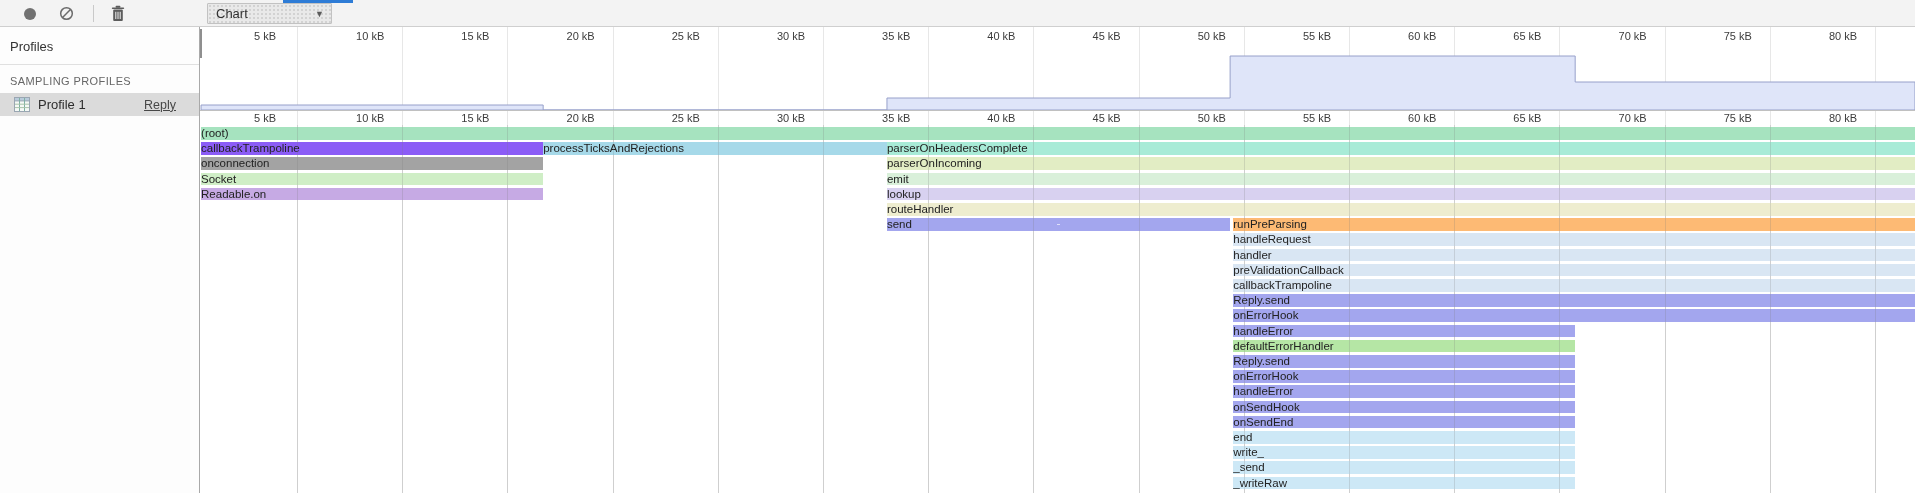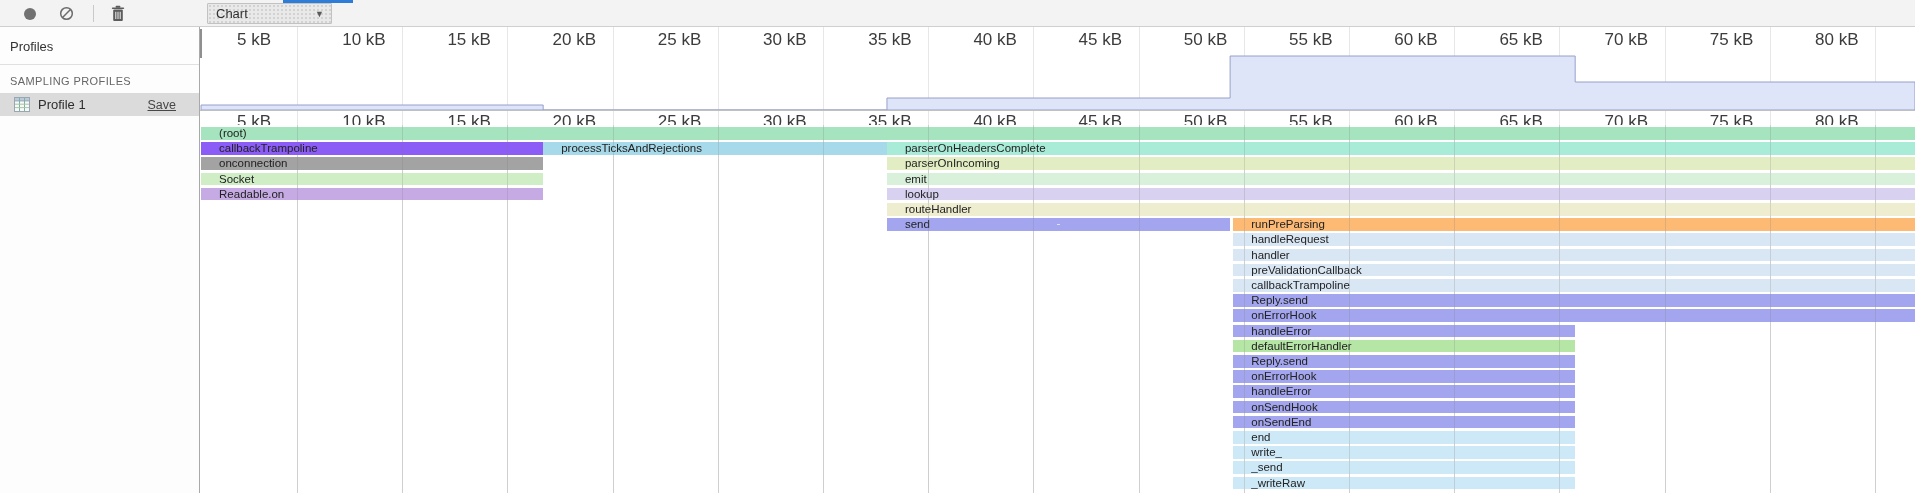--- a/index.html
+++ b/index.html
@@ -43,24 +43,24 @@
   .overview { position:absolute; left:0; top:0; width:1715px; height:83px; background:#fff; cursor:pointer; }
   .overview svg { position:absolute; left:0; top:0; }
   .ov-handle { position:absolute; left:0; top:2px; width:2px; height:29px; background:#8f8f8f; }
   .ruler { position:absolute; left:0; top:83px; width:1715px; height:15px; background:#fff;
            border-top:1px solid #c0c0c0; }
   .flame { position:absolute; left:0; top:98px; width:1715px; height:368px; background:#fff; overflow:hidden; }
 
   .gridline { position:absolute; top:0; width:1px; }
   .gridline.under { background:#e7e7e7; }
   .gridline.over  { background:rgba(125,125,125,0.22); }
-  .tick-label { position:absolute; font-size:17px; color:#3c3c3c; text-align:left; width:56px; }
+  .tick-label { position:absolute; font-size:11px; color:#3c3c3c; text-align:center; width:56px; }
 
   .flame-block { position:absolute; height:12.5px; font-size:11.5px; line-height:12.5px;
-                 color:#222; padding-left:18px; white-space:nowrap; overflow:hidden;
+                 color:#222; padding-left:0; white-space:nowrap; overflow:hidden;
                  cursor:pointer; }
   .flame-block.dotted { background-image:radial-gradient(rgba(255,255,255,0.65) 1px, transparent 1.2px);
                         background-size:8px 5px; }
 </style>
 </head>
 <body>
 
 <div id="app">
 
   <div class="toolbar">
@@ -92,21 +92,21 @@
     <div class="profile-row">
       <svg class="profile-icon" viewBox="0 0 16 15">
         <rect x="0.5" y="0.5" width="15" height="14" fill="#f6f9f6" stroke="#9aa6b2"></rect>
         <rect x="0.5" y="0.5" width="15" height="3.4" fill="#b9cbdb" stroke="#9aa6b2"></rect>
         <line x1="5.5" y1="1" x2="5.5" y2="14" stroke="#7fb0a4" stroke-width="1"></line>
         <line x1="10.5" y1="1" x2="10.5" y2="14" stroke="#7fb0a4" stroke-width="1"></line>
         <line x1="1" y1="7.2" x2="15" y2="7.2" stroke="#a9c3a9" stroke-width="1"></line>
         <line x1="1" y1="10.6" x2="15" y2="10.6" stroke="#a9c3a9" stroke-width="1"></line>
       </svg>
       <span class="profile-name">Profile 1</span>
-      <span class="save-link">Save</span>
+      <span class="save-link">Reply</span>
     </div>
   </div>
 
   <div class="pane">
     <div class="overview" id="overview">
       <div class="ov-handle"></div>
     <div class="gridline under" style="left: 97px; height: 83px;"></div>
         <div class="tick-label" style="left: 37px; top: 3px;">5 kB</div>
         <div class="gridline under" style="left: 202.2px; height: 83px;"></div>
         <div class="tick-label" style="left: 142.2px; top: 3px;">10 kB</div>

